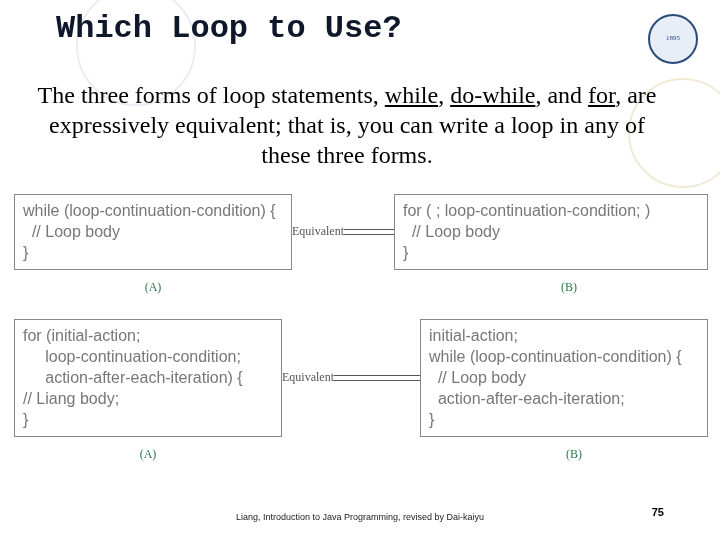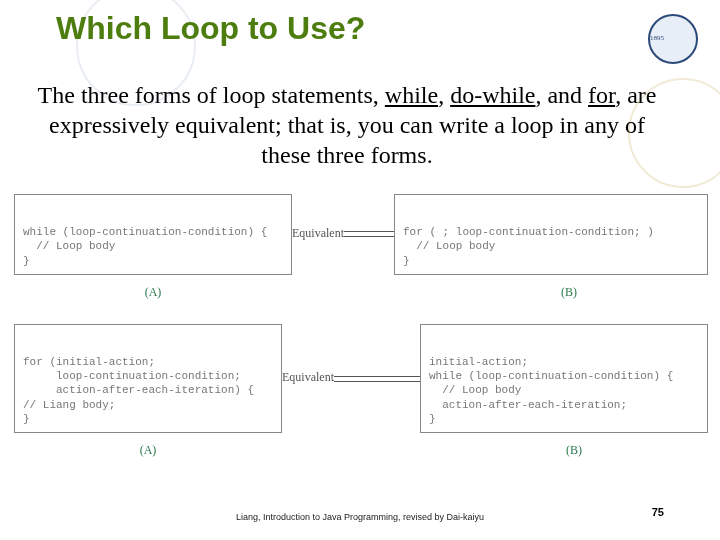--- a/index.html
+++ b/index.html
@@ -25,31 +25,31 @@
     right: -18px; top: 78px;
     border-color: #f0ead6;
   }
   .logo {
     position: absolute;
     top: 14px; right: 22px;
     width: 50px; height: 50px;
     border-radius: 50%;
     border: 2px solid #2b4a7a;
     background: #e8eef7;
-    display: flex; align-items: center; justify-content: flex-start;
+    display: flex; align-items: center; justify-content: center;
     font-size: 7px; color: #2b4a7a;
     text-align: center;
     line-height: 1.1;
   }
   .title {
     position: absolute;
     left: 56px; top: 10px;
-    font-family: Liberation Sans, sans-serif;
+    font-family: Liberation Mono, monospace;
     font-size: 32px;
-    color: #4d7c0f;
+    color: #0f172a;
   }
   .intro {
     position: absolute;
     left: 32px; top: 80px;
     width: 630px;
     font-size: 24px;
     line-height: 1.25;
     text-align: center;
   }
   .u { text-decoration: underline; }
@@ -62,26 +62,25 @@
     display: flex;
     align-items: stretch;
     margin-bottom: 10px;
   }
   .codebox {
     border: 1px solid #888;
     padding: 6px 8px;
     background: #fff;
   }
   .codebox pre {
-    font-family: Liberation Mono, monospace;
-    font-size: 11px;
+    font-family: Liberation Sans, sans-serif;
+    font-size: 16px;
     color: #777;
     line-height: 1.3;
     white-space: pre;
-    margin-top: 24px;
   }
   .row1 .left-box  { width: 278px; }
   .row1 .right-box { width: 314px; }
   .row2 .left-box  { width: 268px; }
   .row2 .right-box { width: 288px; }
   .connector {
     flex: 1;
     display: flex;
     flex-direction: row;
     align-items: center;

